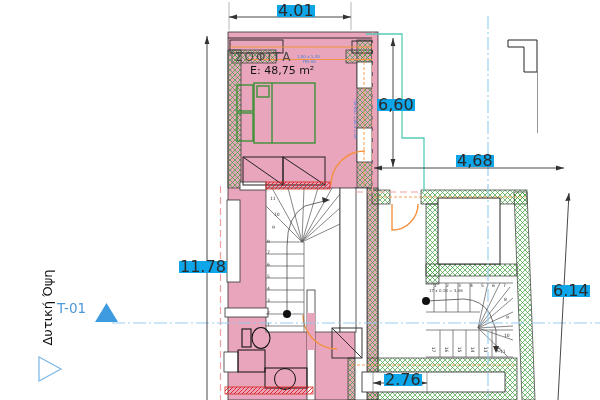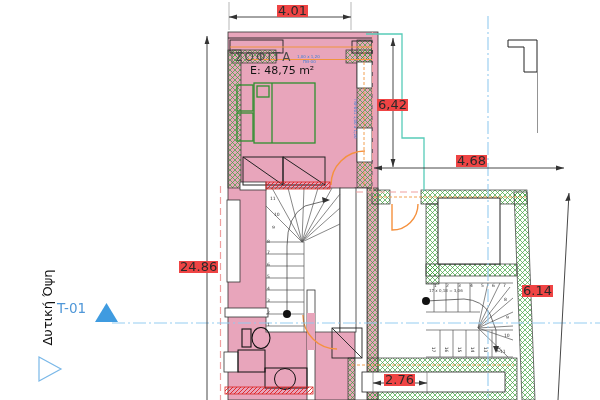--- a/index.html
+++ b/index.html
@@ -1,20 +1,20 @@
 <!DOCTYPE html>
 <html><head>
 <meta charset="utf-8">
 <style>
   html,body{margin:0;padding:0;background:#fff;}
   #stage{position:relative;width:600px;height:400px;background:#fff;overflow:hidden;
          font-family:"DejaVu Sans",sans-serif;}
   #plan-svg{position:absolute;left:0;top:0;}
   .t{position:absolute;white-space:nowrap;color:#222;}
-  .dim{font-size:13px;line-height:12px;background:#ef4444;padding:0 1px;color:#2a2a2a;}
+  .dim{font-size:16px;line-height:12px;background:#0ea5e9;padding:0 1px;color:#2a2a2a;}
   .room-name{font-size:12px;letter-spacing:2px;color:#4a4a4a;}
   .room-area{font-size:11px;color:#141414;}
   .elev{font-size:13px;color:#111;width:130px;text-align:center;transform:rotate(-90deg);}
   .sect{font-size:13.5px;color:#4f97d8;}
   .note{font-size:4px;color:#444;}
   .tag{font-size:4px;color:#3b7fd4;line-height:4.5px;}
   .tag.rot{transform:rotate(90deg);width:50px;}
   .tn{font-size:4.5px;line-height:5px;color:#333;}
   .tn.rot{transform:rotate(90deg);}
 </style>
@@ -207,24 +207,24 @@
     <polygon points="569,193 565.2,201 570.4,200.6" stroke="none"></polygon>
     <line x1="373" y1="372" x2="373" y2="394" stroke="#666" stroke-width="0.6"></line>
     <line x1="427" y1="372" x2="427" y2="394" stroke="#666" stroke-width="0.6"></line>
     <line x1="373" y1="383" x2="427" y2="383"></line>
     <polygon points="373,383 381,380.6 381,385.4" stroke="none"></polygon>
     <polygon points="427,383 419,380.6 419,385.4" stroke="none"></polygon>
   </g>
 </svg>
 
 <span class="t dim" style="left:277px;top:5px;">4.01</span>
-<span class="t dim" style="left:179px;top:261px;">24.86</span>
-<span class="t dim" style="left:377px;top:99px;">6,42</span>
+<span class="t dim" style="left:179px;top:261px;">11.78</span>
+<span class="t dim" style="left:377px;top:99px;">6,60</span>
 <span class="t dim" style="left:437px;top:155px;margin-left:19px;">4,68</span>
-<span class="t dim" style="left:522px;top:285px;">6.14</span>
+<span class="t dim" style="left:552px;top:285px;">6.14</span>
 <span class="t dim" style="left:384px;top:374px;">2.76</span>
 
 <span class="t room-name" style="left:235px;top:50px;">ΣΟΦΙΤΑ</span>
 <span class="t room-area" style="left:250px;top:64px;">E: 48,75 m²</span>
 
 <span class="t elev" style="left:-18px;top:300px;">Δυτική Όψη</span>
 <span class="t sect" style="left:57px;top:300px;">T-01</span>
 
 <span class="t note" style="left:429px;top:288px;">17 x 0,18 = 3,06</span>
 <span class="t tag" style="left:297px;top:55px;">1,00 x 1,20</span>

